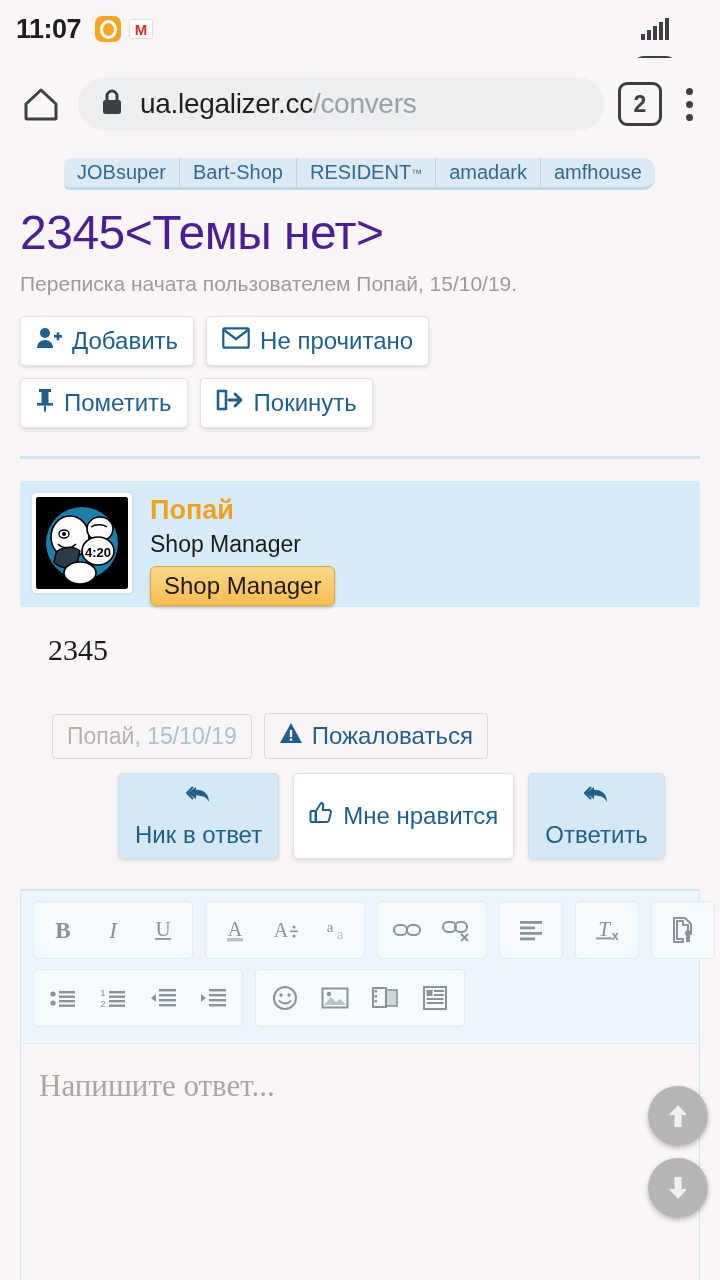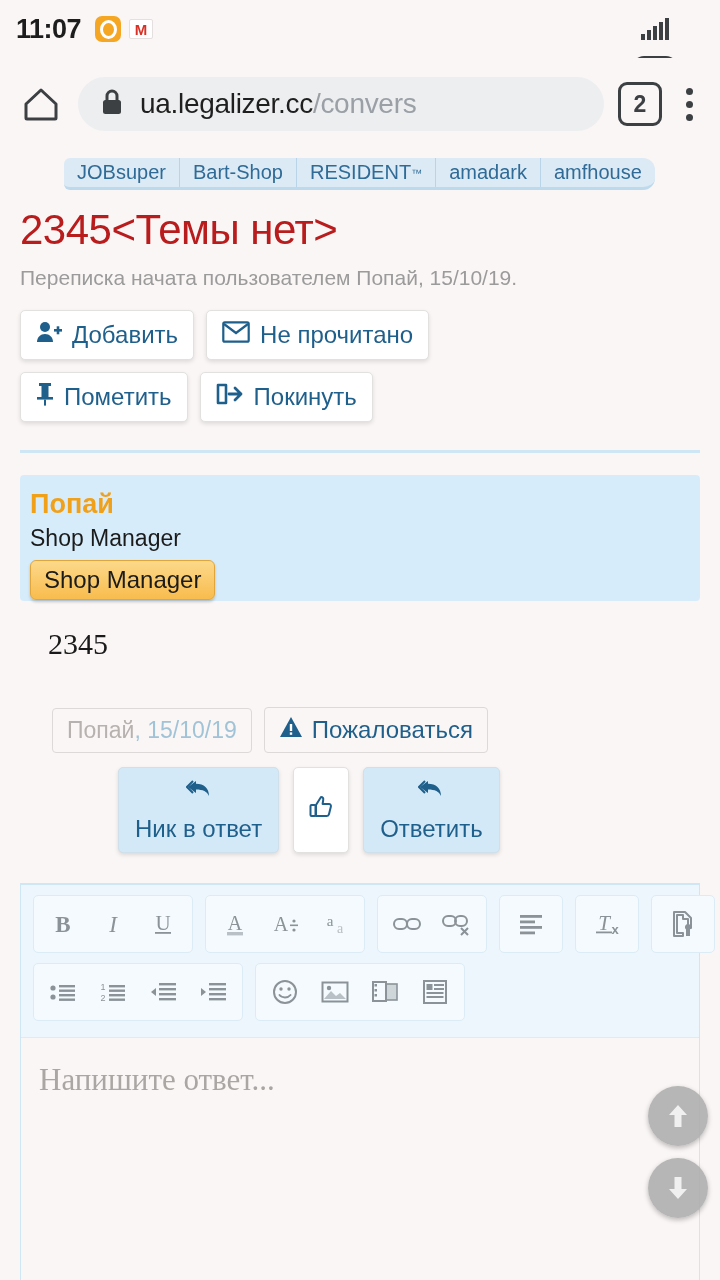--- a/index.html
+++ b/index.html
@@ -85,21 +85,21 @@
     display:flex; align-items:center; padding: 10px 13px;
     font-size: 20px; color: #2f6b96; text-decoration: none;
     border-right: 1px solid #b9d4e8;
   }
   .tabstrip a:last-child { border-right: none; }
   .tabstrip a sup { font-size: 11px; vertical-align: super; }
 
   .content { padding: 0 20px; }
 
   h1.title {
-    font-size: 42px; font-weight: 400; color: #b91c1c;
+    font-size: 48px; font-weight: 400; color: #4c1d95;
     margin-top: 18px; letter-spacing: -0.5px; line-height: 1.05;
   }
   .subtitle { font-size: 21px; color: #9b9b9b; margin-top: 14px; }
 
   
   .actions { margin-top: 20px; display: flex; flex-wrap: wrap; gap: 12px; max-width: 560px; }
   .btn {
     background: #fff; border: 1px solid #e3e1e0; border-radius: 5px;
     box-shadow: 0 2px 4px rgba(0,0,0,0.11);
     padding: 9px 15px; display: inline-flex; align-items: center; gap: 10px;
@@ -311,20 +311,38 @@
               <path d="M13 12h12M19 6l6 6-6 6" fill="none" stroke="#1f5f8b" stroke-width="2.8" stroke-linecap="round" stroke-linejoin="round"></path>
             </svg>
         </span>
         <span>Покинуть</span>
       </div>
     </div>
 
     <hr class="sep">
 
     <div class="usercard">
+      <div class="avatar">
+        <div class="pic">
+          <svg width="92" height="92" viewBox="0 0 92 92">
+            <rect width="92" height="92" fill="#000"></rect>
+            <circle cx="46" cy="46" r="36" fill="#1b7fab"></circle>
+            <ellipse cx="34" cy="40" rx="19" ry="21" fill="#fdfdfd" stroke="#000" stroke-width="1.6"></ellipse>
+            <ellipse cx="28" cy="37" rx="5" ry="4" fill="#fff" stroke="#000" stroke-width="1.4"></ellipse>
+            <circle cx="28" cy="37" r="2" fill="#000"></circle>
+            <path d="M22 47c5 5 13 5 18 0" fill="none" stroke="#000" stroke-width="1.6"></path>
+            <path d="M20 56c4-6 18-8 24-2l-4 16c-8 3-18 0-22-5z" fill="#2b3b4a" stroke="#000" stroke-width="1.4"></path>
+            <ellipse cx="64" cy="32" rx="13" ry="12" fill="#fdfdfd" stroke="#000" stroke-width="1.6"></ellipse>
+            <path d="M55 30c4-3 12-3 16 0" fill="none" stroke="#000" stroke-width="1.3"></path>
+            <ellipse cx="62" cy="54" rx="16" ry="14" fill="#fdfdfd" stroke="#000" stroke-width="1.6"></ellipse>
+            <text x="62" y="60" font-family="Liberation Sans, sans-serif" font-size="13" font-weight="700" fill="#000" text-anchor="middle">4:20</text>
+            <ellipse cx="44" cy="76" rx="16" ry="11" fill="#fdfdfd" stroke="#000" stroke-width="1.6"></ellipse>
+          </svg>
+        </div>
+      </div>
       <div class="uc-meta">
         <div class="uname">Попай</div>
         <div class="utitle">Shop Manager</div>
         <div class="ubadge">Shop Manager</div>
       </div>
     </div>
 
     <div class="msgbody">2345</div>
 
     <div class="msgfooter">
@@ -351,20 +369,21 @@
         </span>
         <span>Ник в ответ</span>
       </div>
       <div class="btn">
         <span>
           <svg width="24" height="24" viewBox="0 0 24 24">
               <path d="M7 10l5-8c1.8 0 2.6 1.3 2.2 3L13.6 9H20c1.3 0 2.2 1.2 1.9 2.4l-2 8c-.2 1-1 1.6-2 1.6H7z" fill="none" stroke="#1f5f8b" stroke-width="2" stroke-linejoin="round"></path>
               <rect x="1.5" y="10" width="5" height="11" rx="1" fill="none" stroke="#1f5f8b" stroke-width="2"></rect>
             </svg>
         </span>
+        <span>Мне нравится</span>
       </div>
       <div class="btn-blue">
         <span>
           <svg width="26" height="22" viewBox="0 0 26 22">
               <path d="M10 4L2 10l8 6v-3.5c7 0 11 2 13 6.5 0-8-5-12-13-12.2z" fill="#1f5f8b"></path>
               <path d="M7 4L1 10l6 6" fill="none" stroke="#1f5f8b" stroke-width="2"></path>
             </svg>
         </span>
         <span>Ответить</span>
       </div>

